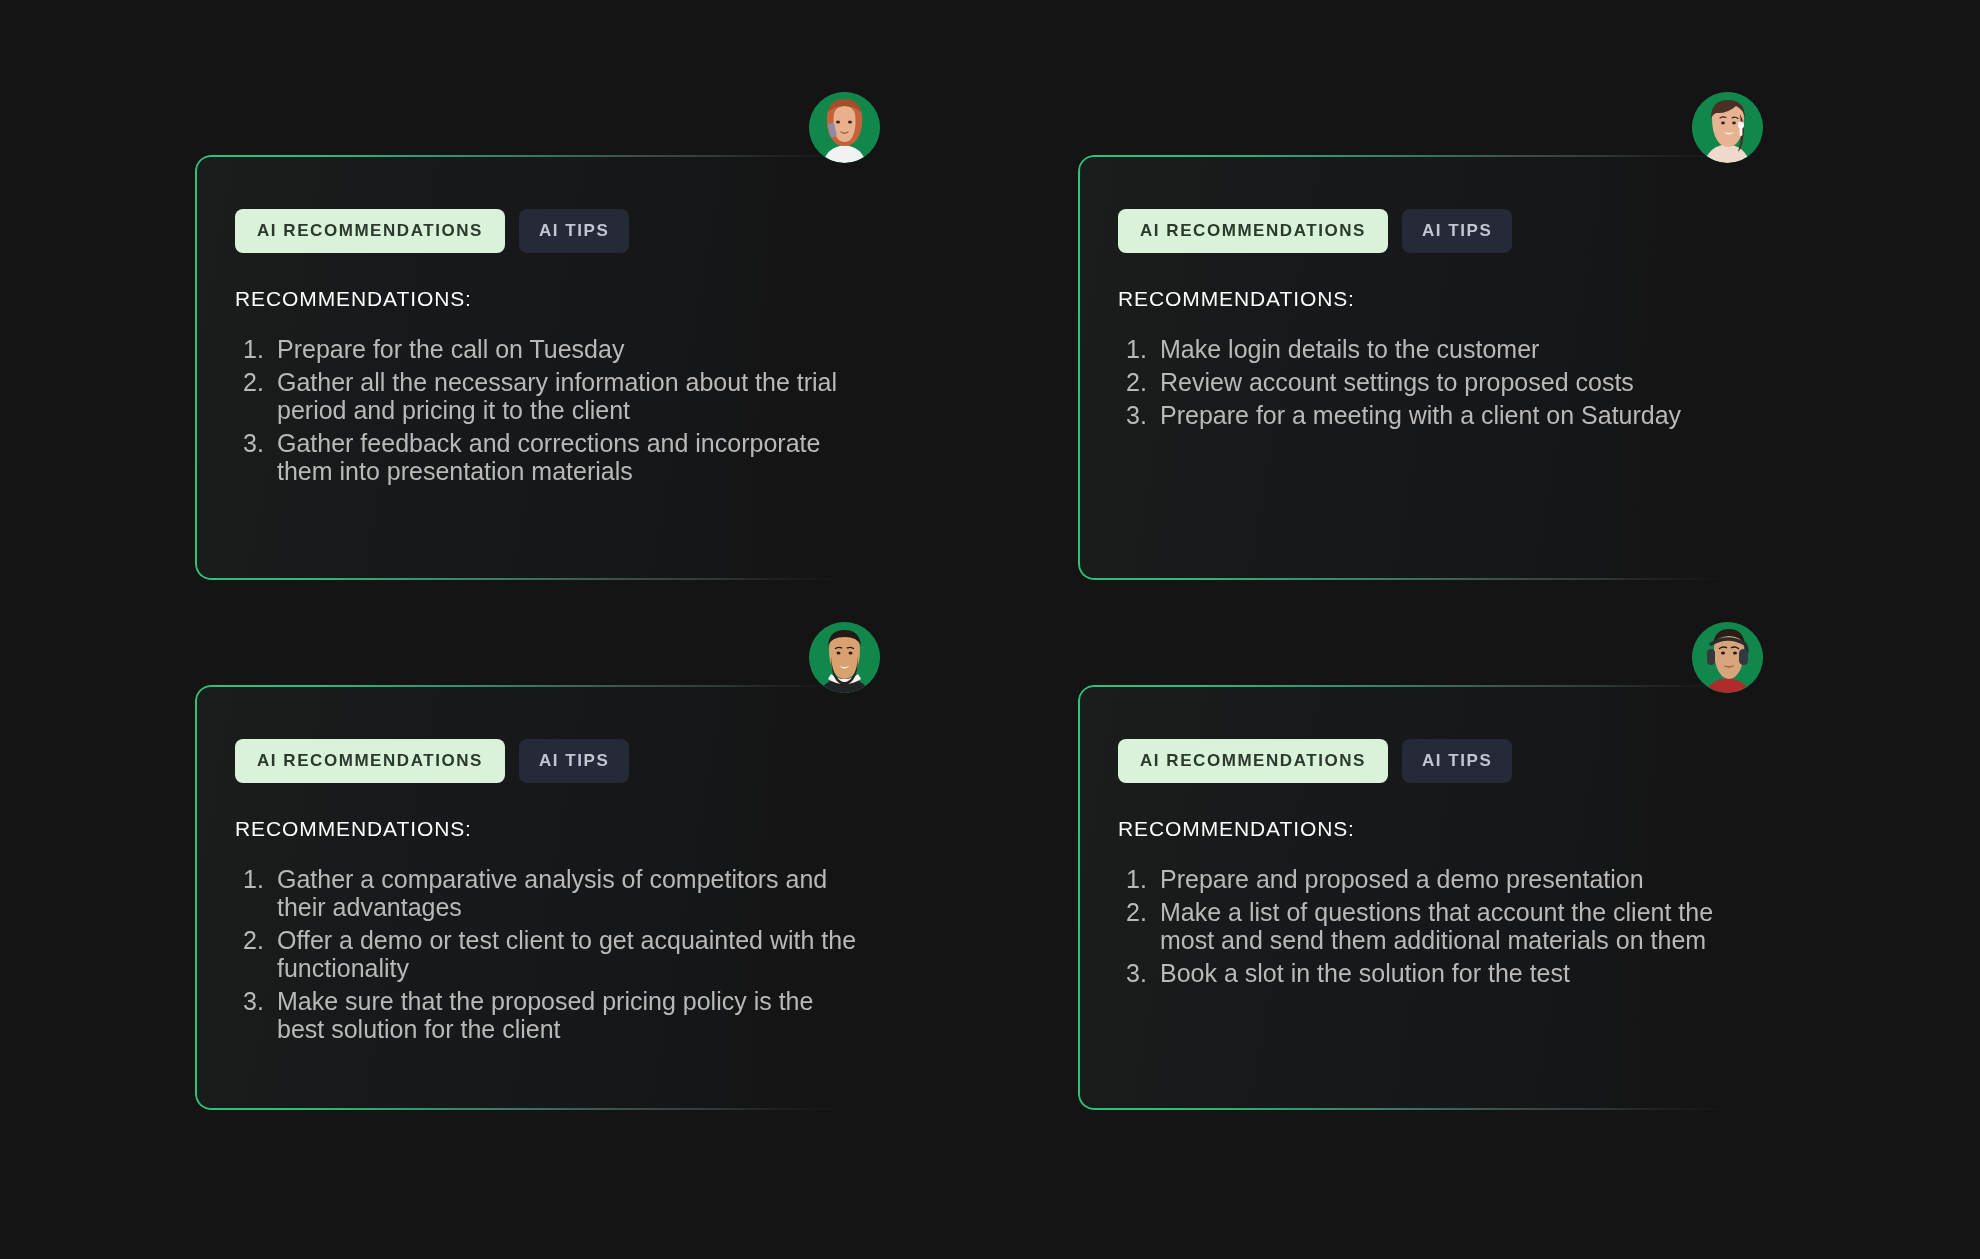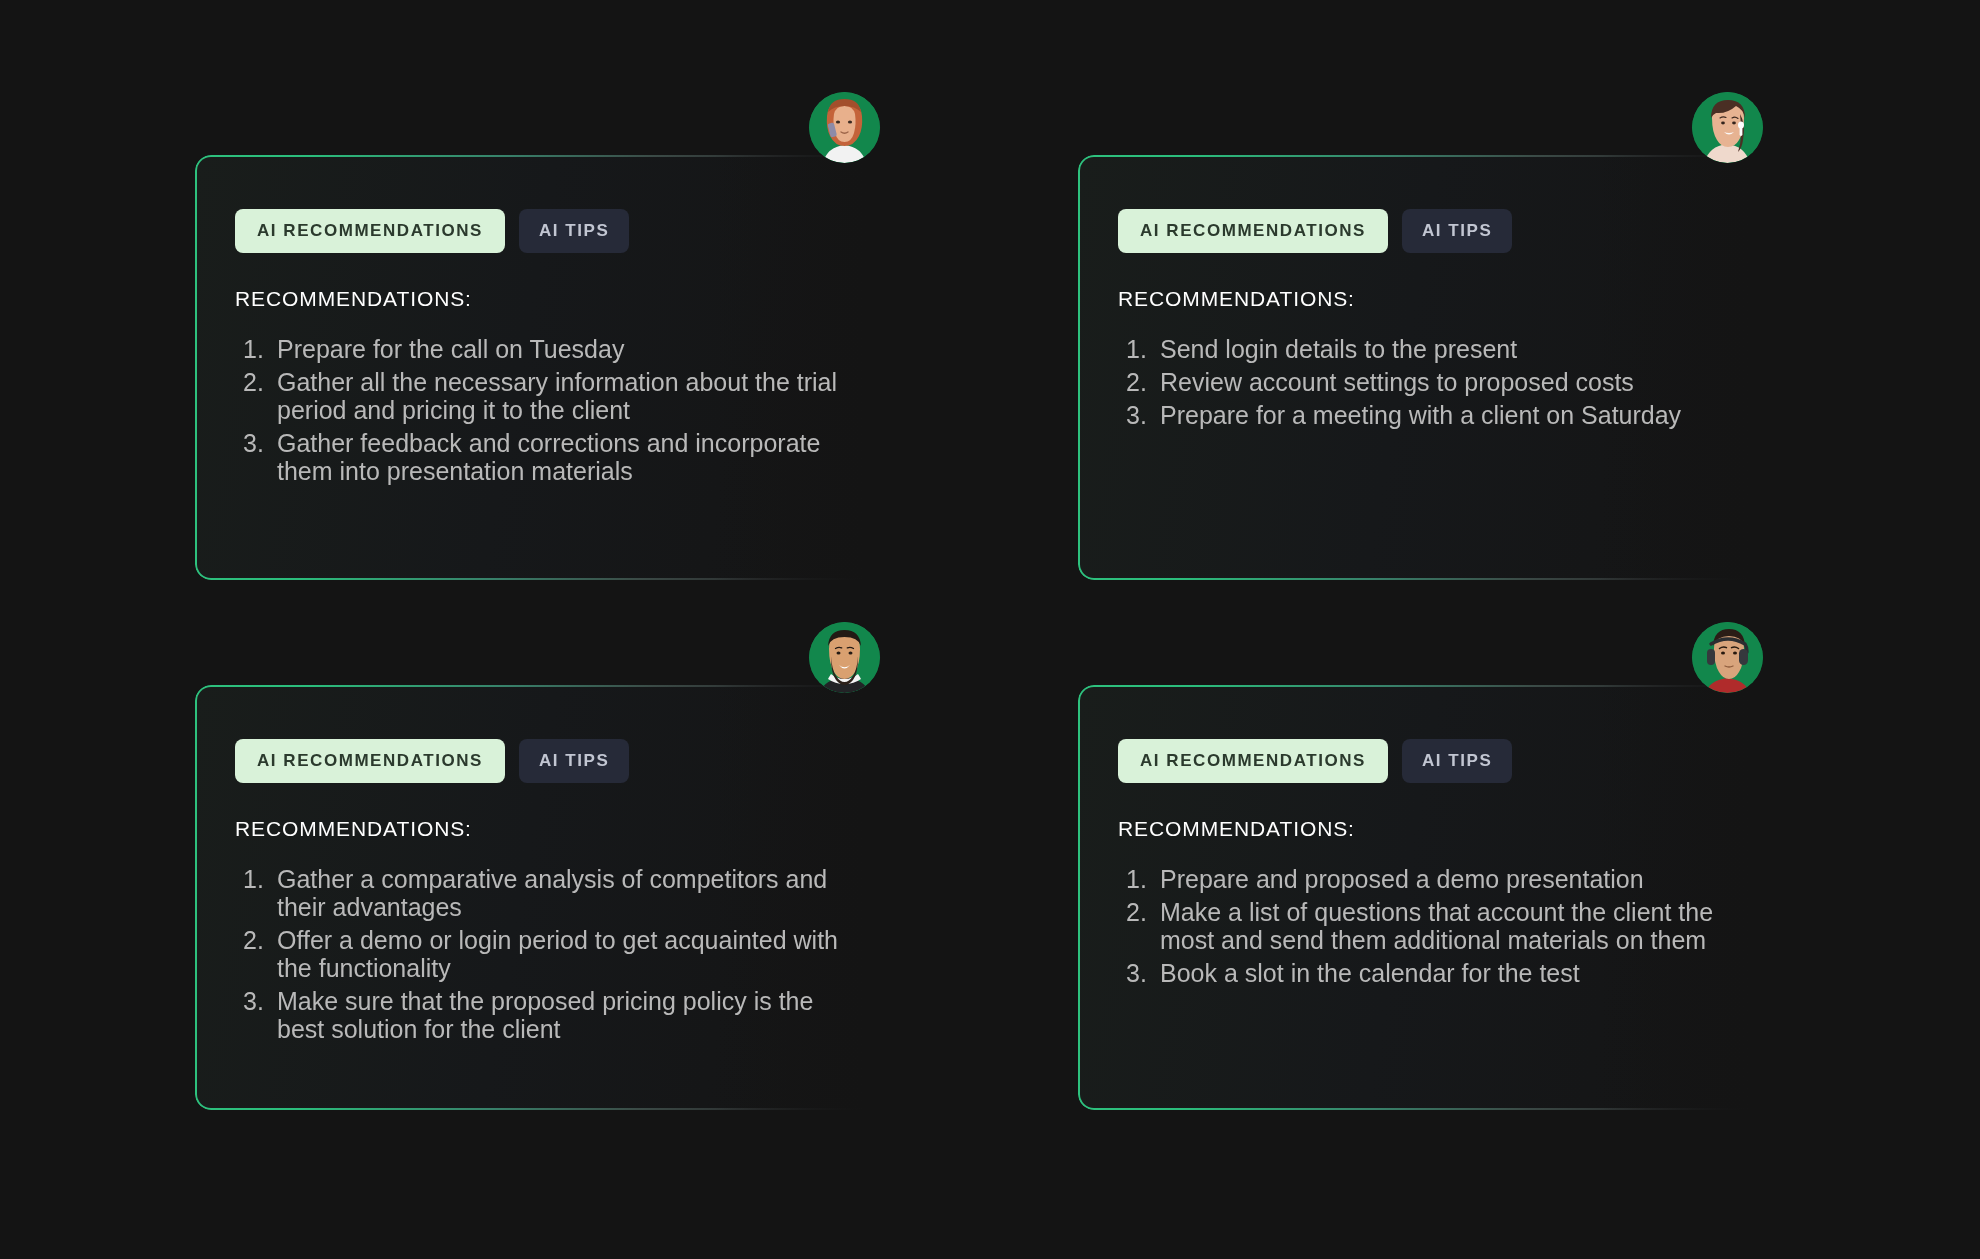--- a/index.html
+++ b/index.html
@@ -224,21 +224,21 @@
               </g>
             </g>
           </svg>
         </div>
         <div class="tabs">
           <button class="tab tab-primary">AI RECOMMENDATIONS</button>
           <button class="tab tab-secondary">AI TIPS</button>
         </div>
         <div class="rec-heading">RECOMMENDATIONS:</div>
         <ol class="rec-list">
-          <li class="rec-item">Send login details to the present</li>
+          <li class="rec-item">Make login details to the customer</li>
           <li class="rec-item">Review account settings to proposed costs</li>
           <li class="rec-item">Prepare for a meeting with a client on Saturday</li>
         </ol>
       </div>
       <div class="card">
         <div class="frame"></div>
         <div class="frame-fade"></div>
         <div class="avatar">
           <svg viewBox="0 0 71 71" xmlns="http://www.w3.org/2000/svg">
             <defs>
@@ -261,21 +261,21 @@
             </g>
           </svg>
         </div>
         <div class="tabs">
           <button class="tab tab-primary">AI RECOMMENDATIONS</button>
           <button class="tab tab-secondary">AI TIPS</button>
         </div>
         <div class="rec-heading">RECOMMENDATIONS:</div>
         <ol class="rec-list">
           <li class="rec-item">Gather a comparative analysis of competitors and their advantages</li>
-          <li class="rec-item">Offer a demo or login period to get acquainted with the functionality</li>
+          <li class="rec-item">Offer a demo or test client to get acquainted with the functionality</li>
           <li class="rec-item">Make sure that the proposed pricing policy is the best solution for the client</li>
         </ol>
       </div>
       <div class="card">
         <div class="frame"></div>
         <div class="frame-fade"></div>
         <div class="avatar">
           <svg viewBox="0 0 71 71" xmlns="http://www.w3.org/2000/svg">
             <defs>
               <clipPath id="c_avatar-woman-headphones">
@@ -299,17 +299,17 @@
           </svg>
         </div>
         <div class="tabs">
           <button class="tab tab-primary">AI RECOMMENDATIONS</button>
           <button class="tab tab-secondary">AI TIPS</button>
         </div>
         <div class="rec-heading">RECOMMENDATIONS:</div>
         <ol class="rec-list">
           <li class="rec-item">Prepare and proposed a demo presentation</li>
           <li class="rec-item">Make a list of questions that account the client the most and send them additional materials on them</li>
-          <li class="rec-item">Book a slot in the calendar for the test</li>
+          <li class="rec-item">Book a slot in the solution for the test</li>
         </ol>
       </div>
     </div>
 </div>
 
 </body></html>

